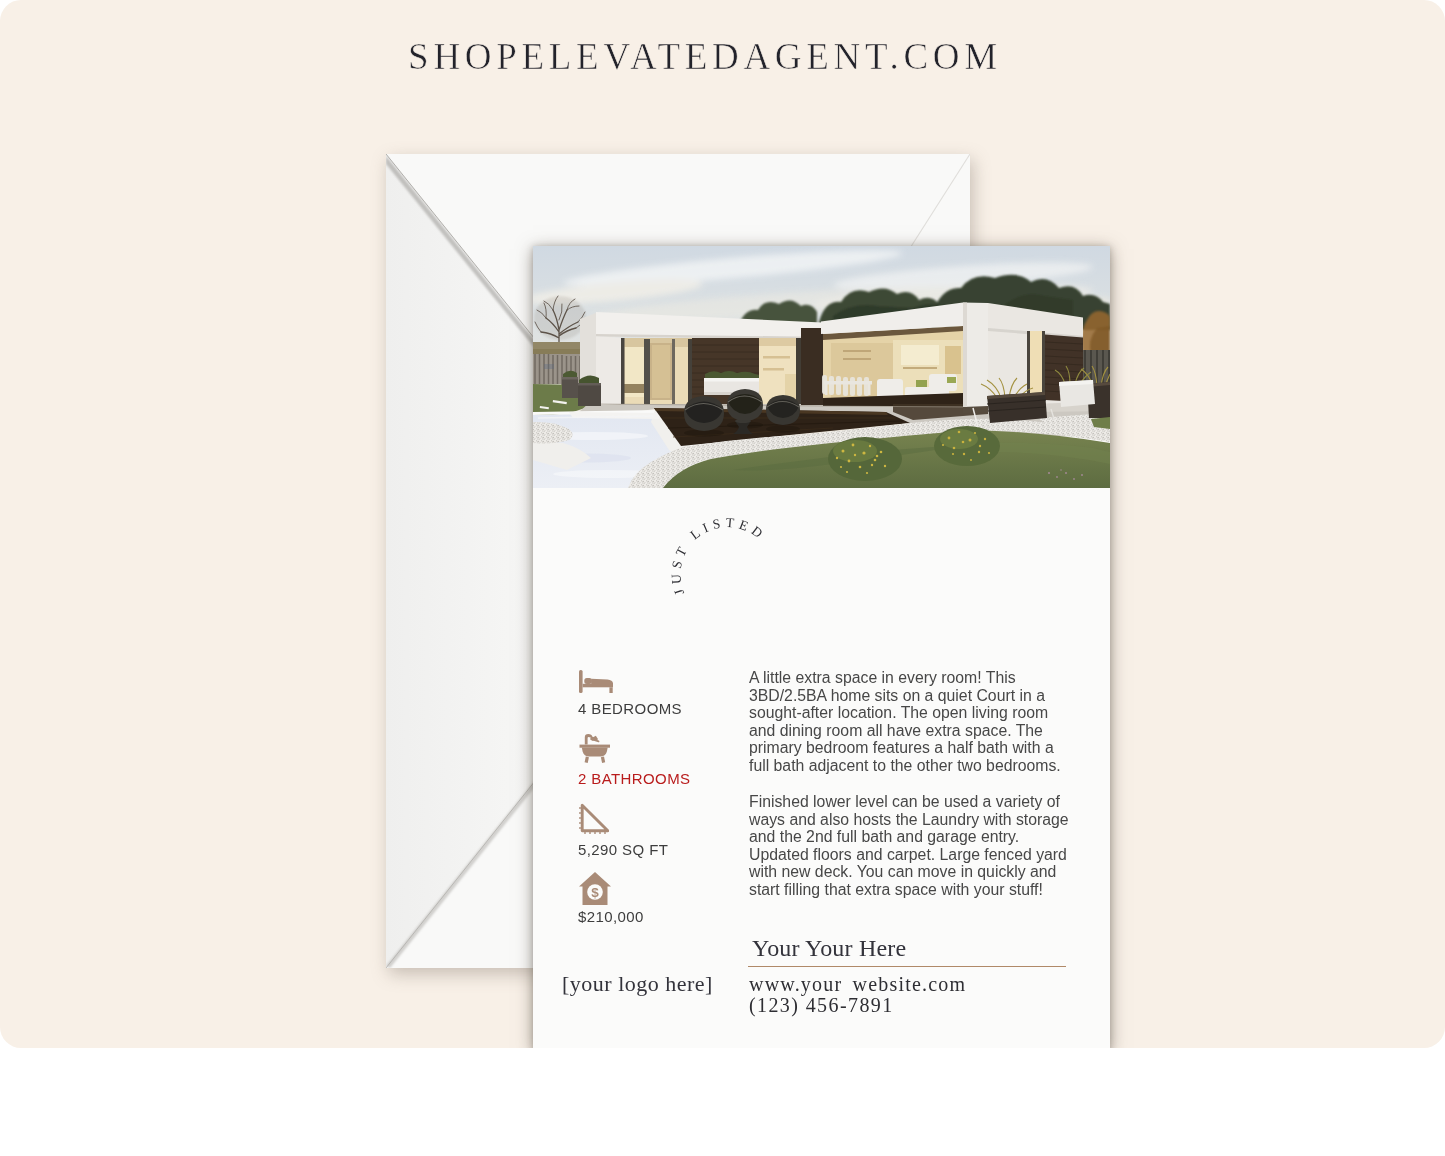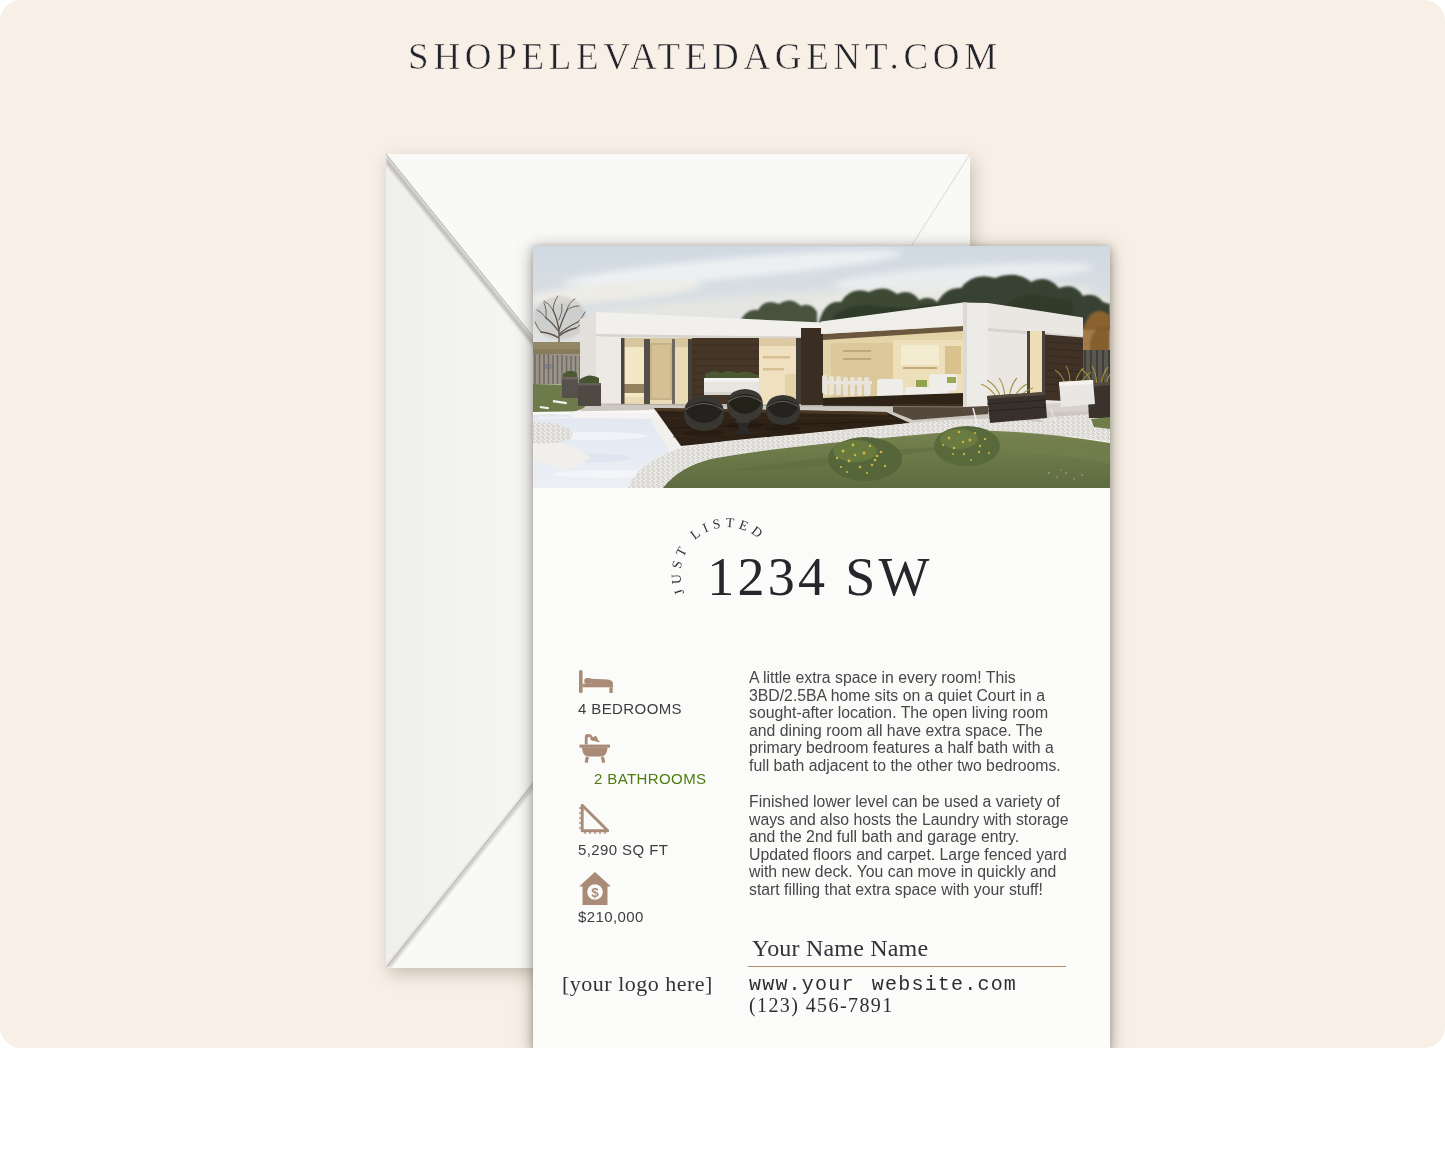--- a/index.html
+++ b/index.html
@@ -432,21 +432,20 @@
 
     <svg class="abs" style="left:120px;top:260px;" width="160" height="120" viewBox="0 0 160 120">
       <defs>
           <path id="arcp" d="M 31.6 87.1 A 47 47 0 0 1 110.5 37.8"></path>
         </defs>
       <text font-family="'Liberation Serif',serif" font-size="13.5" letter-spacing="4.6" fill="#2e2e33">
         <textPath href="#arcp" startOffset="0">JUST LISTED</textPath>
       </text>
     </svg>
 
-    <div class="abs" style="left:287px;top:300px;transform:translateX(-50%);font-family:'Liberation Serif',serif;font-size:54px;letter-spacing:3.3px;color:#26262c;white-space:nowrap;">1234 SW</div>
 
 
     <svg class="abs" style="left:46px;top:424px;" width="34" height="23" viewBox="0 0 34 23">
       <g fill="#a98b77">
         <rect x="0" y="0" width="3.6" height="23" rx="1.6"></rect>
         <rect x="5.3" y="8.1" width="7.6" height="5.9" rx="2.5"></rect>
         <path d="M12.2,8.8 L28.5,9.6 Q33.6,10.2 34,13.2 L34,14 L12.2,14 Z"></path>
         <rect x="3.6" y="13.8" width="30.4" height="3.5"></rect>
         <rect x="30.4" y="17.3" width="3.3" height="5.7"></rect>
       </g>
@@ -459,21 +458,21 @@
         <path d="M5.8,12.5 L5.8,5.2 Q5.8,2.1 9.3,2.1 Q12.8,2.1 13.3,4.6 L15.3,5.9 L13.2,7.8 Q12.2,5 9.8,5 Q8.6,5 8.6,6 L8.6,12.5 Z"></path>
         <path d="M12.6,6.3 L16.5,3.6 L18.9,6.3 Q19.4,7.1 18.4,7.5 L13.9,9 Q12.8,9.2 12.6,8.2 Z" transform="rotate(8 15 6)"></path>
         <rect x="11" y="7.3" width="9.6" height="1.7" rx="0.8" transform="rotate(18 15.8 8.1)"></rect>
         <rect x="0.5" y="12.6" width="30.5" height="3.1"></rect>
         <path d="M2.8,15.5 L28.7,15.5 L27.8,19.8 Q26.6,24.3 21.3,24.6 L10.2,24.6 Q4.9,24.3 3.7,19.8 Z"></path>
         <rect x="6.8" y="24.6" width="3.2" height="5.8" transform="rotate(12 6.8 24.6)"></rect>
         <rect x="21.8" y="24.6" width="3.2" height="5.8" transform="rotate(-12 25 24.6)"></rect>
       </g>
     </svg>
 
-    <div class="abs" style="left:45px;top:524px;font-size:15px;color:#4d7c0f;letter-spacing:0.4px;margin-left:16px;">2 BATHROOMS</div>
+    <div class="abs" style="left:45px;top:524px;font-size:15px;color:#b91c1c;letter-spacing:0.4px;">2 BATHROOMS</div>
 
     <svg class="abs" style="left:46px;top:556px;" width="30" height="32" viewBox="0 0 30 32">
       <g stroke="#a98b77" fill="none">
         <path d="M3.2,3.2 L3.2,28.8 L28.8,28.8 Z" stroke-width="2.9" stroke-linejoin="round"></path>
         <g stroke-width="1.4">
           <line x1="0" y1="6" x2="3" y2="6"></line>
             <line x1="0" y1="11" x2="3" y2="11"></line>
             <line x1="0" y1="16" x2="3" y2="16"></line>
             <line x1="0" y1="21" x2="3" y2="21"></line>
             <line x1="0" y1="26" x2="3" y2="26"></line>
@@ -493,23 +492,23 @@
       <circle cx="16" cy="20" r="7.8" fill="#fbfbfa"></circle>
       <text x="16" y="24.8" text-anchor="middle" font-size="13.5" font-weight="bold" fill="#a98b77" font-family="'Liberation Sans',sans-serif">$</text>
     </svg>
 
     <div class="abs" style="left:45px;top:662px;font-size:15px;color:#3d3d3d;letter-spacing:0.4px;">$210,000</div>
 
     <div class="abs" style="left:216px;top:423px;width:320px;font-size:15.8px;line-height:17.6px;color:#474747;">A little extra space in every room! This<br>3BD/2.5BA home sits on a quiet Court in a<br>sought-after location. The open living room<br>and dining room all have extra space. The<br>primary bedroom features a half bath with a<br>full bath adjacent to the other two bedrooms.</div>
 
     <div class="abs" style="left:216px;top:547px;width:320px;font-size:15.8px;line-height:17.6px;color:#474747;">Finished lower level can be used a variety of<br>ways and also hosts the Laundry with storage<br>and the 2nd full bath and garage entry.<br>Updated floors and carpet. Large fenced yard<br>with new deck. You can move in quickly and<br>start filling that extra space with your stuff!</div>
 
-    <div class="abs" style="left:219px;top:689px;font-family:'Liberation Serif',serif;font-size:24px;letter-spacing:0.2px;color:#33333b;">Your Name Name</div>
+    <div class="abs" style="left:219px;top:689px;font-family:'Liberation Serif',serif;font-size:24px;letter-spacing:0.2px;color:#33333b;">Your Your Here</div>
 
     <div class="abs" style="left:215px;top:720px;width:318px;height:0;border-top:1.6px solid #b08968;"></div>
 
-    <div class="abs" style="left:216px;top:727px;font-family:Liberation Mono, monospace;font-size:20px;letter-spacing:1.2px;word-spacing:4px;color:#2e2e33;">www.your website.com</div>
+    <div class="abs" style="left:216px;top:727px;font-family:Liberation Serif, serif;font-size:20px;letter-spacing:1.2px;word-spacing:4px;color:#2e2e33;">www.your website.com</div>
 
     <div class="abs" style="left:216px;top:748px;font-family:'Liberation Serif',serif;font-size:20px;letter-spacing:1.4px;color:#2e2e33;">(123) 456-7891</div>
 
     <div class="abs" style="left:29px;top:725px;font-family:'Liberation Serif',serif;font-size:22px;letter-spacing:0.5px;color:#33333b;">[your logo here]</div>
   </div>
 </div>
 
 </body></html>

